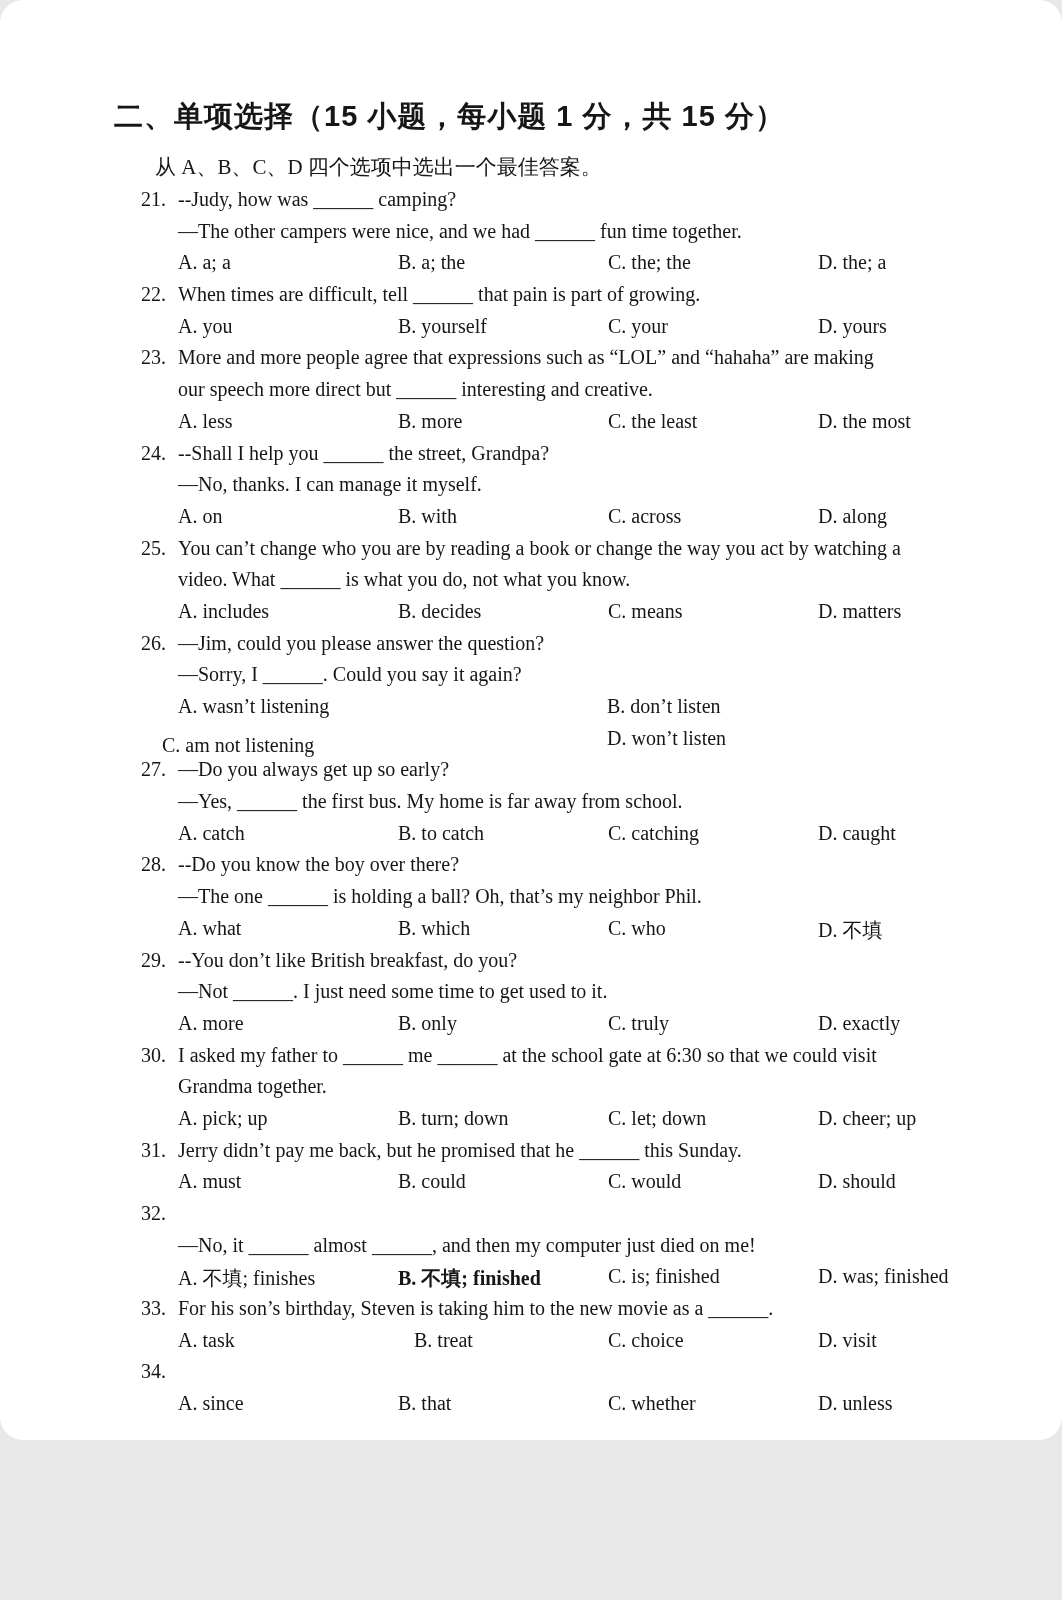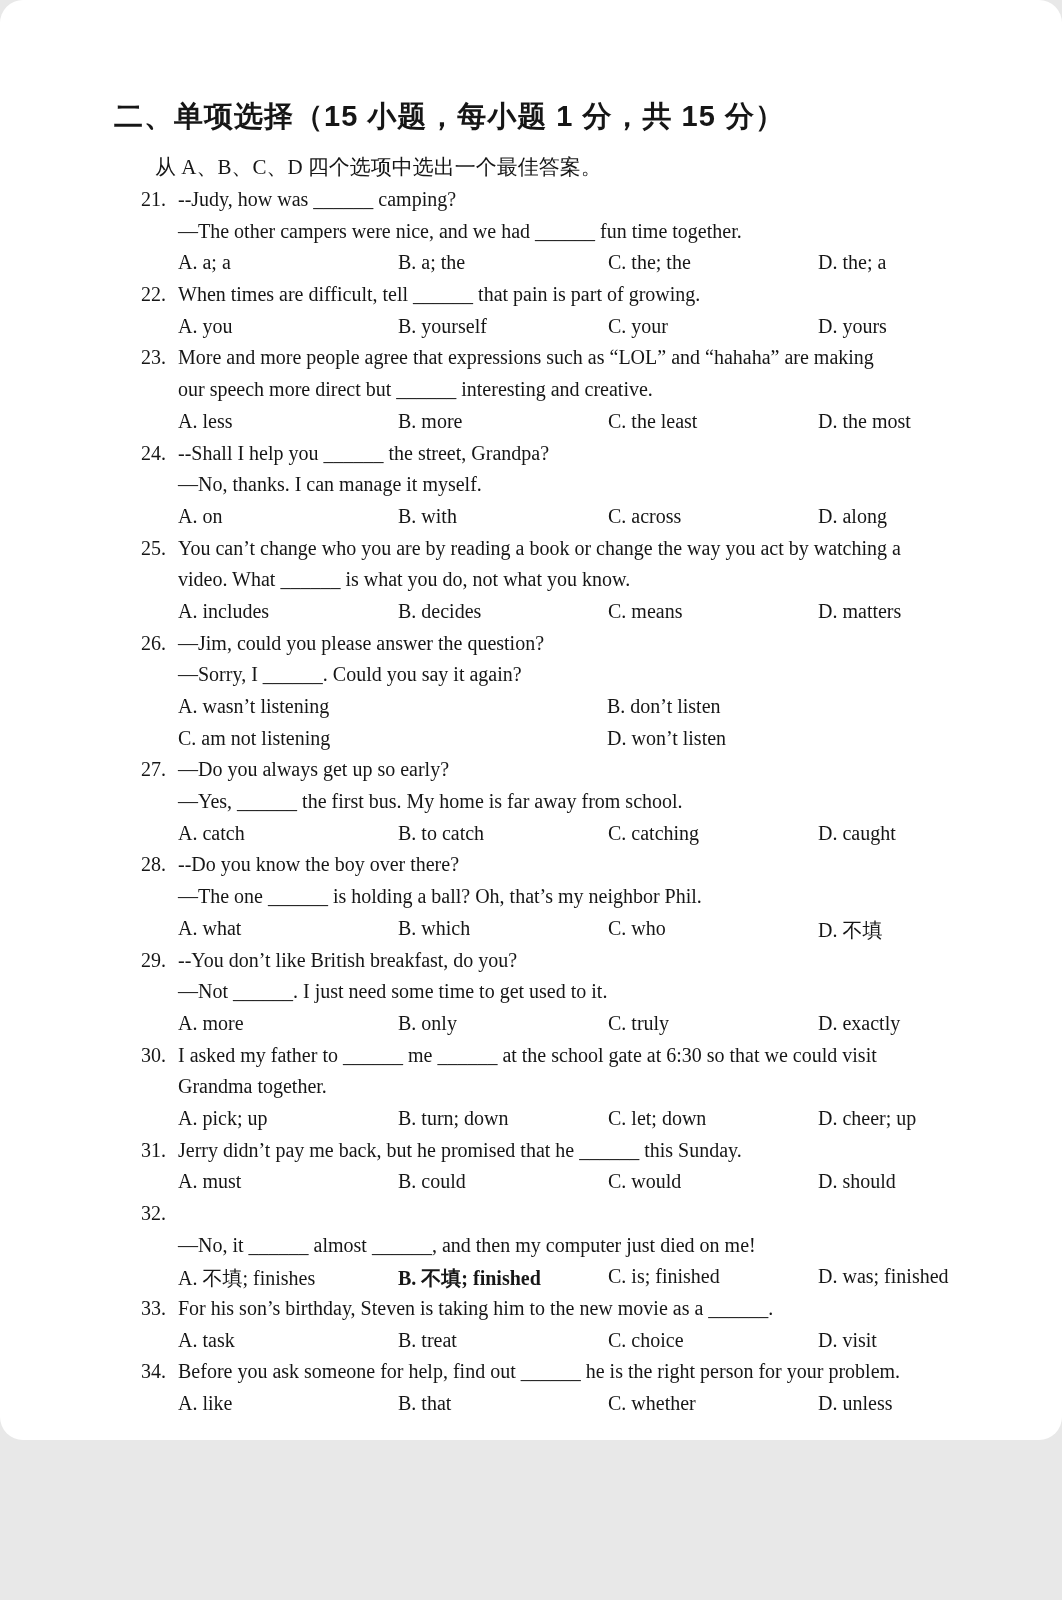--- a/index.html
+++ b/index.html
@@ -117,21 +117,21 @@
           <span class="qtext">—Jim, could you please answer the question?</span>
         </div>
         <div class="line">
           <span class="qtext">—Sorry, I ______. Could you say it again?</span>
         </div>
         <div class="line">
           <span class="opt" style="left: 148px;">A. wasn’t listening</span>
           <span class="opt" style="left: 577px;">B. don’t listen</span>
         </div>
         <div class="line">
-          <span class="opt" style="left: 148px;">C. am not listening</span>
+          <span class="opt" style="left: 132px; margin-top: 7px;">C. am not listening</span>
           <span class="opt" style="left: 577px;">D. won’t listen</span>
         </div>
       </div>
       <div class="question">
         <div class="line">
           <span class="qnum">27.</span>
           <span class="qtext">—Do you always get up so early?</span>
         </div>
         <div class="line">
           <span class="qtext">—Yes, ______ the first bus. My home is far away from school.</span>
@@ -214,32 +214,31 @@
           <span class="opt" style="left: 788px;">D. was; finished</span>
         </div>
       </div>
       <div class="question">
         <div class="line">
           <span class="qnum">33.</span>
           <span class="qtext">For his son’s birthday, Steven is taking him to the new movie as a ______.</span>
         </div>
         <div class="line">
           <span class="opt" style="left: 148px;">A. task</span>
-          <span class="opt" style="left: 368px;">B. treat</span>
+          <span class="opt" style="left: 384px;">B. treat</span>
           <span class="opt" style="left: 578px;">C. choice</span>
           <span class="opt" style="left: 788px;">D. visit</span>
         </div>
       </div>
       <div class="question">
         <div class="line">
           <span class="qnum">34.</span>
-          <span class="qtext">Before you ask someone for help, find out ______ he is the right person for your problem.</span>
-        </div>
-        <div class="line">
-          <span class="opt" style="left: 148px;">A. like</span>
+        </div>
+        <div class="line">
+          <span class="opt" style="left: 148px;">A. since</span>
           <span class="opt" style="left: 368px;">B. that</span>
           <span class="opt" style="left: 578px;">C. whether</span>
           <span class="opt" style="left: 788px;">D. unless</span>
         </div>
       </div>
     </div>
   <div class="pagenum">- 52 -</div>
 </div>
 
 </body></html>

